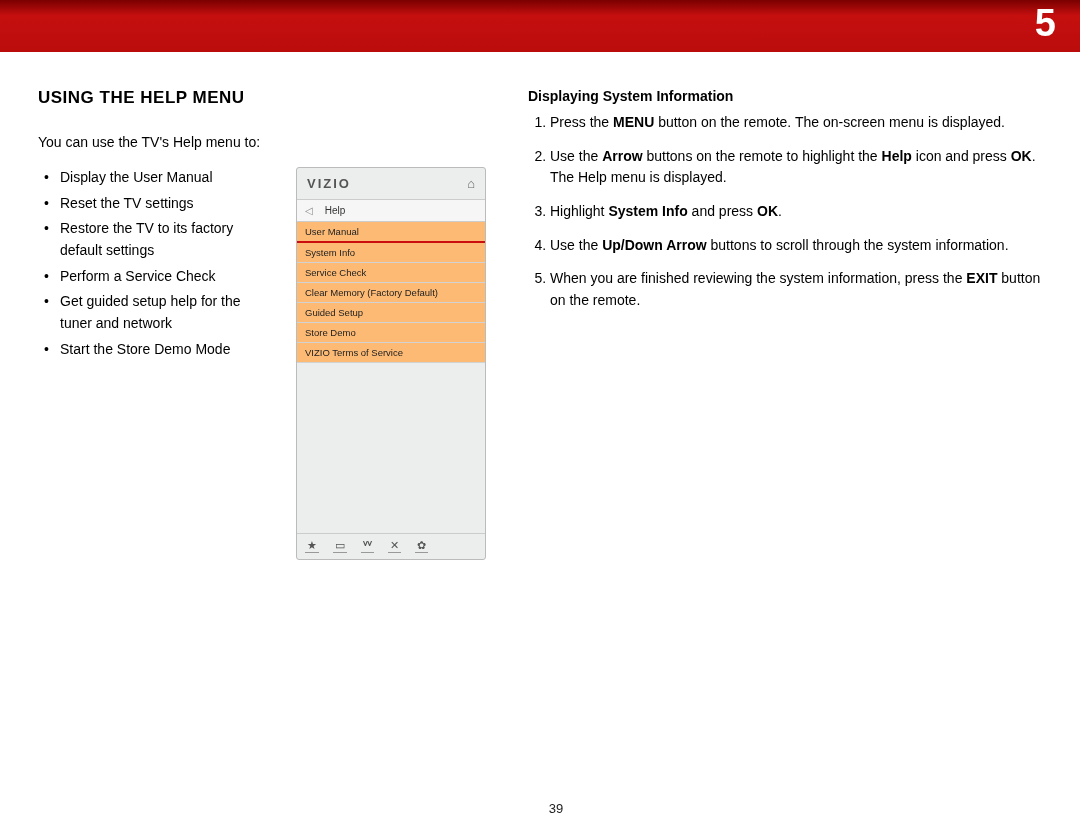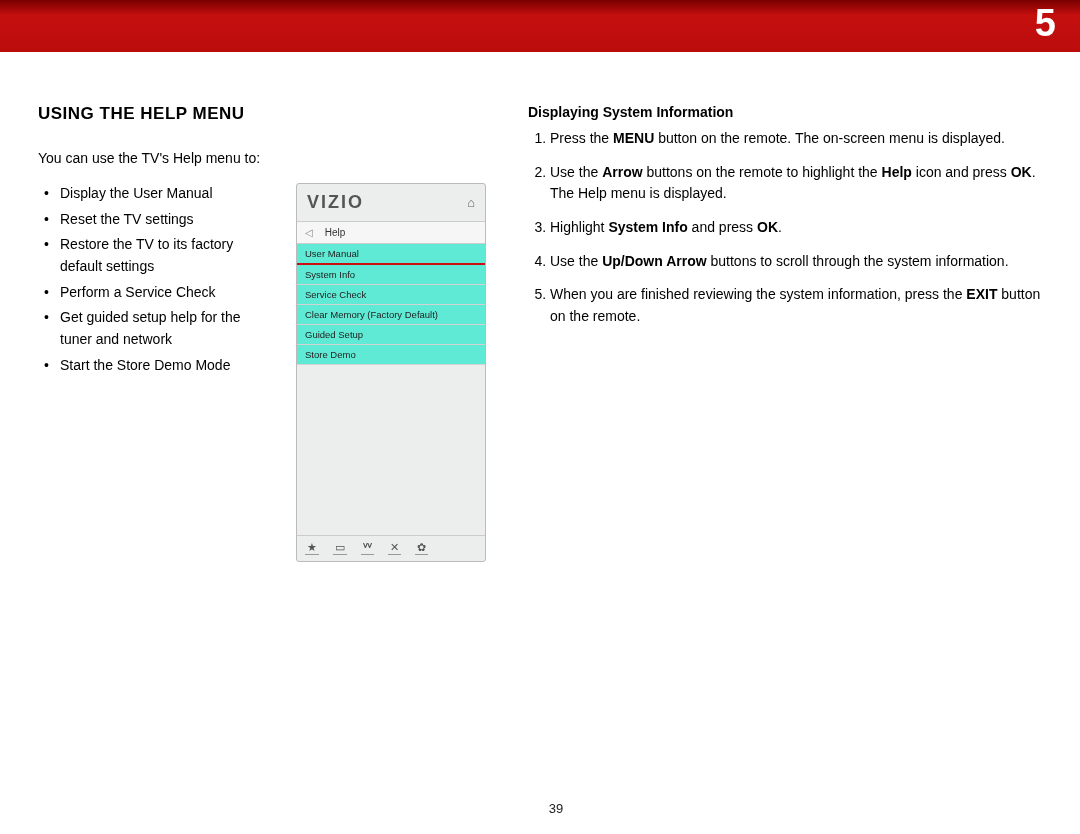--- a/index.html
+++ b/index.html
@@ -21,21 +21,21 @@
     position: absolute;
     right: 24px;
     top: 2px;
     color: #fff;
     font-size: 38px;
     font-weight: bold;
     font-family: Arial, sans-serif;
   }
   .content {
     display: flex;
-    padding: 52px 38px 10px 38px;
+    padding: 36px 38px 10px 38px;
     gap: 30px;
   }
   .left-col { width: 460px; }
   .right-col { flex: 1; }
   h2.section-title {
     font-size: 17px;
     font-weight: bold;
     letter-spacing: 0.5px;
     margin-bottom: 24px;
     text-transform: uppercase;
@@ -81,21 +81,21 @@
   .tv-header {
     display: flex;
     justify-content: space-between;
     align-items: center;
     padding: 8px 10px 8px 10px;
   }
   .tv-logo {
     color: #555;
     font-weight: bold;
     letter-spacing: 2px;
-    font-size: 18px;
+    font-size: 13px;
     font-family: "Arial Black", Arial, sans-serif;
   }
   .tv-home-icon { color:#666; font-size:13px; }
   .tv-title-row {
     background: #f6f6f6;
     border-top: 1px solid #ccc;
     border-bottom: 1px solid #ccc;
     padding: 5px 8px;
     font-size: 10px;
     color: #333;
@@ -103,21 +103,21 @@
     align-items: center;
     gap: 12px;
   }
   .tv-title-row .back-arrow { color:#888; font-size:10px; }
   .tv-items { }
   .tv-item {
     padding: 4px 8px;
     font-size: 9.5px;
     color: #222;
     border-bottom: 1px solid #d2d2d2;
-    background: #5eead4;
+    background: #fdba74;
   }
   .tv-item.highlight {
     border-bottom: 2px solid #cc0d0d;
   }
   .tv-blank {
     height: 170px;
     background: #eceded;
   }
   .tv-footer {
     border-top: 1px solid #ccc;
@@ -182,20 +182,21 @@
           <span class="back-arrow">◁</span>
           <span>Help</span>
         </div>
         <div class="tv-items">
           <div class="tv-item highlight">User Manual</div>
           <div class="tv-item">System Info</div>
           <div class="tv-item">Service Check</div>
           <div class="tv-item">Clear Memory (Factory Default)</div>
           <div class="tv-item">Guided Setup</div>
           <div class="tv-item">Store Demo</div>
+          <div class="tv-item">VIZIO Terms of Service</div>
         </div>
         <div class="tv-blank"></div>
         <div class="tv-footer">
           <span>★</span>
           <span>▭</span>
           <span style="font-weight:bold;">ⱽⱽ</span>
           <span>✕</span>
           <span>✿</span>
         </div>
       </div>

